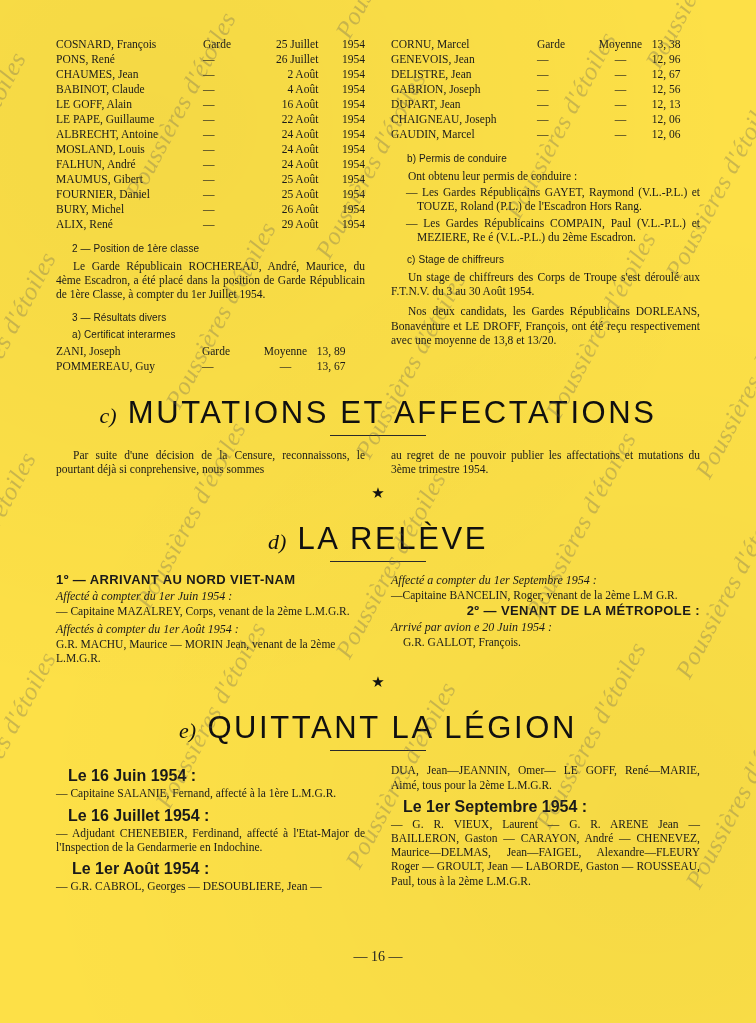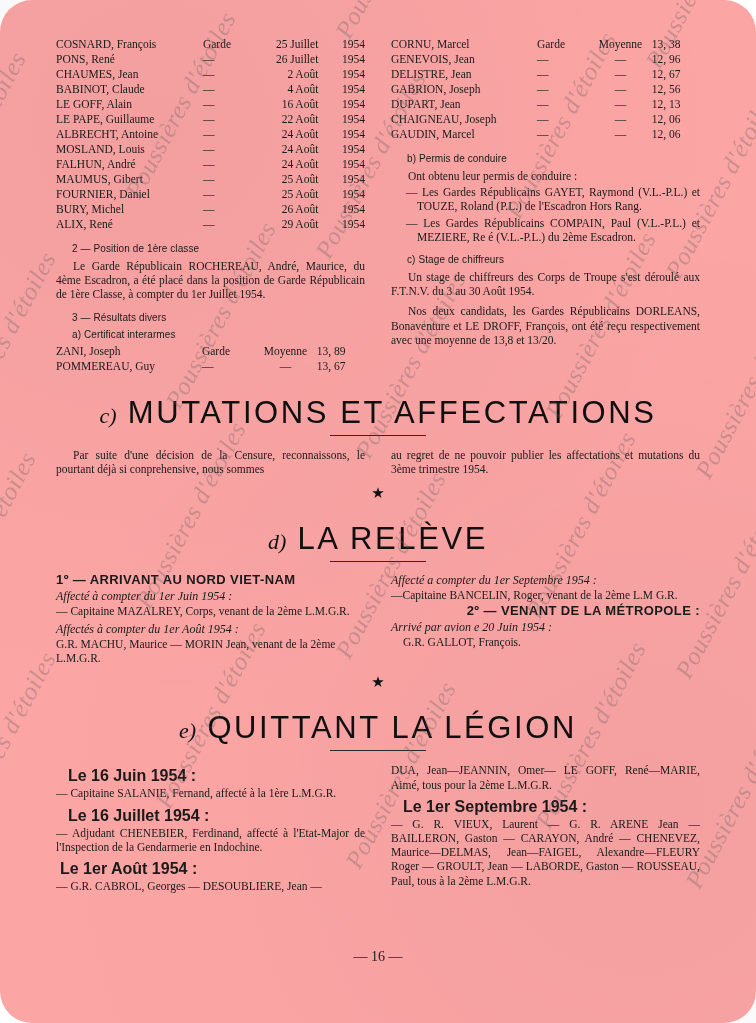--- a/index.html
+++ b/index.html
@@ -4,22 +4,21 @@
 <style>
   html,body{margin:0;padding:0;background:#ffffff;}
   body{
     width:756px;height:1023px;position:relative;overflow:hidden;
     font-family:"Liberation Serif", serif;
     color:#1a1a1a;
     -webkit-font-smoothing:antialiased;
   }
   .page{
     position:absolute;inset:0;
-    background:#fca5a5;
-    border-radius:32px;
+    background:#fde047;
   }
   
   .page:before{
     content:"";position:absolute;inset:0;
     background:
       radial-gradient(circle at 20% 12%, rgba(0,0,0,0.035), transparent 55%),
       radial-gradient(circle at 85% 80%, rgba(0,0,0,0.03), transparent 60%);
     pointer-events:none;
   }
   .content{position:absolute;left:56px;top:38px;width:644px;}
@@ -335,21 +334,21 @@
     </h2>
     <div class="rule"></div>
 
     <div class="twocol">
       <div class="c">
         <div id="quit-left">
             <div class="lbl b" style="margin-top: 8px; margin-left: 12px;">Le 16 Juin 1954 :</div>
             <div class="para" style="margin-top: 3px;">— Capitaine SALANIE, Fernand, affecté à la 1ère L.M.G.R.</div>
             <div class="lbl b" style="margin-top: 8px; margin-left: 12px;">Le 16 Juillet 1954 :</div>
             <div class="para" style="margin-top: 3px;">— Adjudant CHENEBIER, Ferdinand, affecté à l'Etat-Major de l'Inspection de la Gendarmerie en Indochine.</div>
-            <div class="lbl b" style="margin-top: 8px; margin-left: 4px;">Le 1er Août 1954 :</div>
+            <div class="lbl b" style="margin-top: 8px; margin-left: 16px;">Le 1er Août 1954 :</div>
             <div class="para" style="margin-top: 3px;">— G.R. CABROL, Georges — DESOUBLIERE, Jean —</div>
           </div>
       </div>
       <div class="c">
         <div class="para">DUA, Jean—JEANNIN, Omer— LE GOFF, René—MARIE, Aimé, tous pour la 2ème L.M.G.R.</div>
         <div class="lbl b" style="margin-top:8px;margin-left:12px">Le 1er Septembre 1954 :</div>
         <div class="para" style="margin-top:3px">— G. R. VIEUX, Laurent — G. R. ARENE Jean — BAILLERON, Gaston — CARAYON, André — CHENEVEZ, Maurice—DELMAS, Jean—FAIGEL, Alexandre—FLEURY Roger — GROULT, Jean — LABORDE, Gaston — ROUSSEAU, Paul, tous à la 2ème L.M.G.R.</div>
       </div>
     </div>
 

